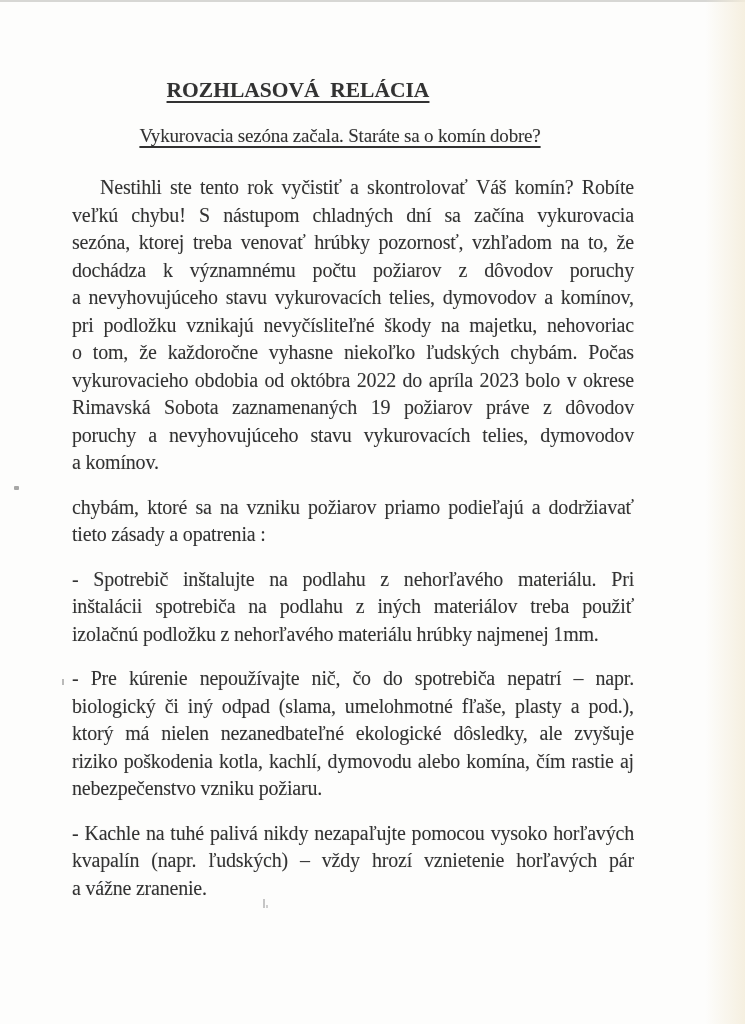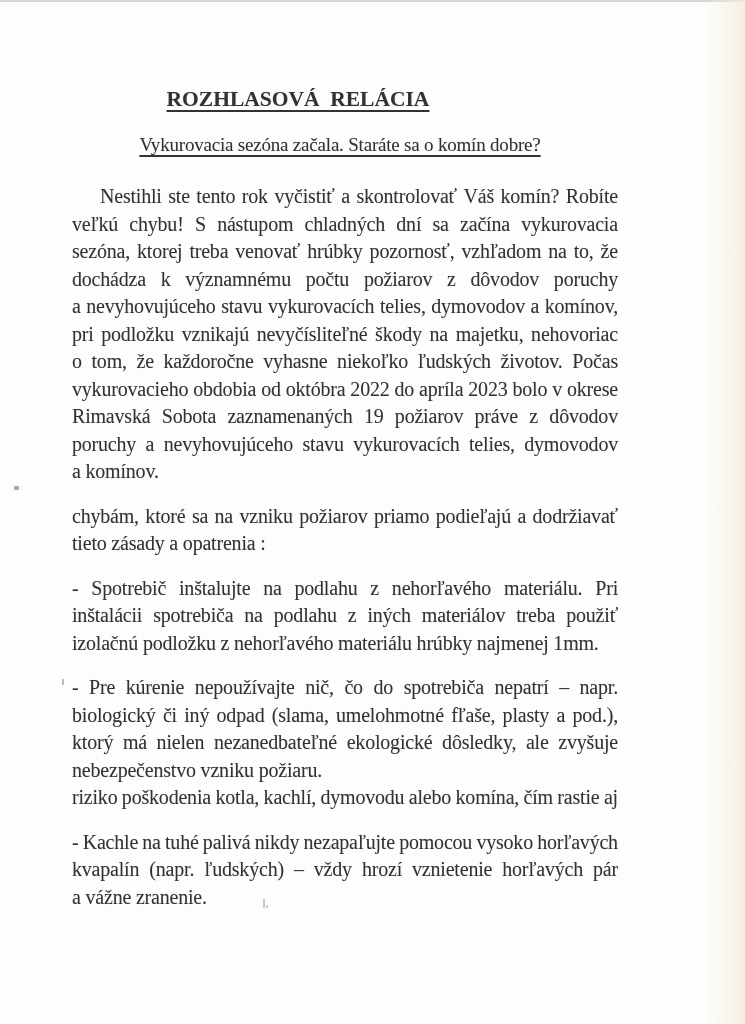--- a/index.html
+++ b/index.html
@@ -14,21 +14,21 @@
   
   .scan-top-line{position:absolute;top:0;left:0;width:100%;height:2px;background:#d7d7d4;}
   .scan-right-strip{position:absolute;top:0;right:0;width:40px;height:100%;
     background:linear-gradient(to left, rgba(244,237,219,0.85), rgba(244,237,219,0));}
   .speck1{position:absolute;left:14px;top:486px;width:5px;height:4px;background:#8a8a8a;opacity:.75;border-radius:1px;}
   .speck2{position:absolute;left:263px;top:899px;width:2px;height:9px;background:#b9b9b9;opacity:.8;}
   .speck2:after{content:"";position:absolute;left:3px;top:6px;width:2px;height:3px;background:#c4c4c4;}
   .speck3{position:absolute;left:62px;top:679px;width:2px;height:6px;background:#9d9d9d;opacity:.7;}
 
   .content{
-    position:absolute;left:72px;top:84px;width:562px;
+    position:absolute;left:72px;top:75px;width:562px;
     text-shadow:0 0 1px rgba(0,0,0,0.18);
   }
   .title{
     position:relative;left:-55px;
     text-align:center;
     font-weight:bold;
     font-size:21.5px;
     line-height:30px;
     white-space:pre;
     text-decoration:underline;
@@ -44,21 +44,21 @@
     letter-spacing:-0.2px;
     line-height:28px;
     text-decoration:underline;
     text-decoration-thickness:1.5px;
     text-underline-offset:4px;
     margin:0 0 24px 0;
   }
   .para{
     font-size:20px;
     letter-spacing:-0.2px;
-    margin:0 16px 17px 0;
+    margin:0 0 17px 0;
   }
   .para .line{
     line-height:27.5px;
     min-height:27.5px;
   }
   .jline{display:flex;justify-content:space-between;}
   .jline span{white-space:pre;}
   .lline{text-align:left;}
   .indent{padding-left:28px;}
 </style>
@@ -146,21 +146,21 @@
           <span>nehovoriac</span>
         </div>
       <div class="line jline">
           <span>o</span>
           <span>tom,</span>
           <span>že</span>
           <span>každoročne</span>
           <span>vyhasne</span>
           <span>niekoľko</span>
           <span>ľudských</span>
-          <span>životov.</span>
+          <span>chybám.</span>
           <span>Počas</span>
         </div>
       <div class="line jline">
           <span>vykurovacieho</span>
           <span>obdobia</span>
           <span>od</span>
           <span>októbra</span>
           <span>2022</span>
           <span>do</span>
           <span>apríla</span>
@@ -262,33 +262,33 @@
       <div class="line jline">
           <span>ktorý</span>
           <span>má</span>
           <span>nielen</span>
           <span>nezanedbateľné</span>
           <span>ekologické</span>
           <span>dôsledky,</span>
           <span>ale</span>
           <span>zvyšuje</span>
         </div>
-      <div class="line lline">nebezpečenstvo vzniku požiaru.</div>
       <div class="line jline">
           <span>riziko</span>
           <span>poškodenia</span>
           <span>kotla,</span>
           <span>kachlí,</span>
           <span>dymovodu</span>
           <span>alebo</span>
           <span>komína,</span>
           <span>čím</span>
           <span>rastie</span>
           <span>aj</span>
         </div>
+      <div class="line lline">nebezpečenstvo vzniku požiaru.</div>
     </div>
 
     <div class="para">
       <div class="line jline">
           <span>-</span>
           <span>Kachle</span>
           <span>na</span>
           <span>tuhé</span>
           <span>palivá</span>
           <span>nikdy</span>

